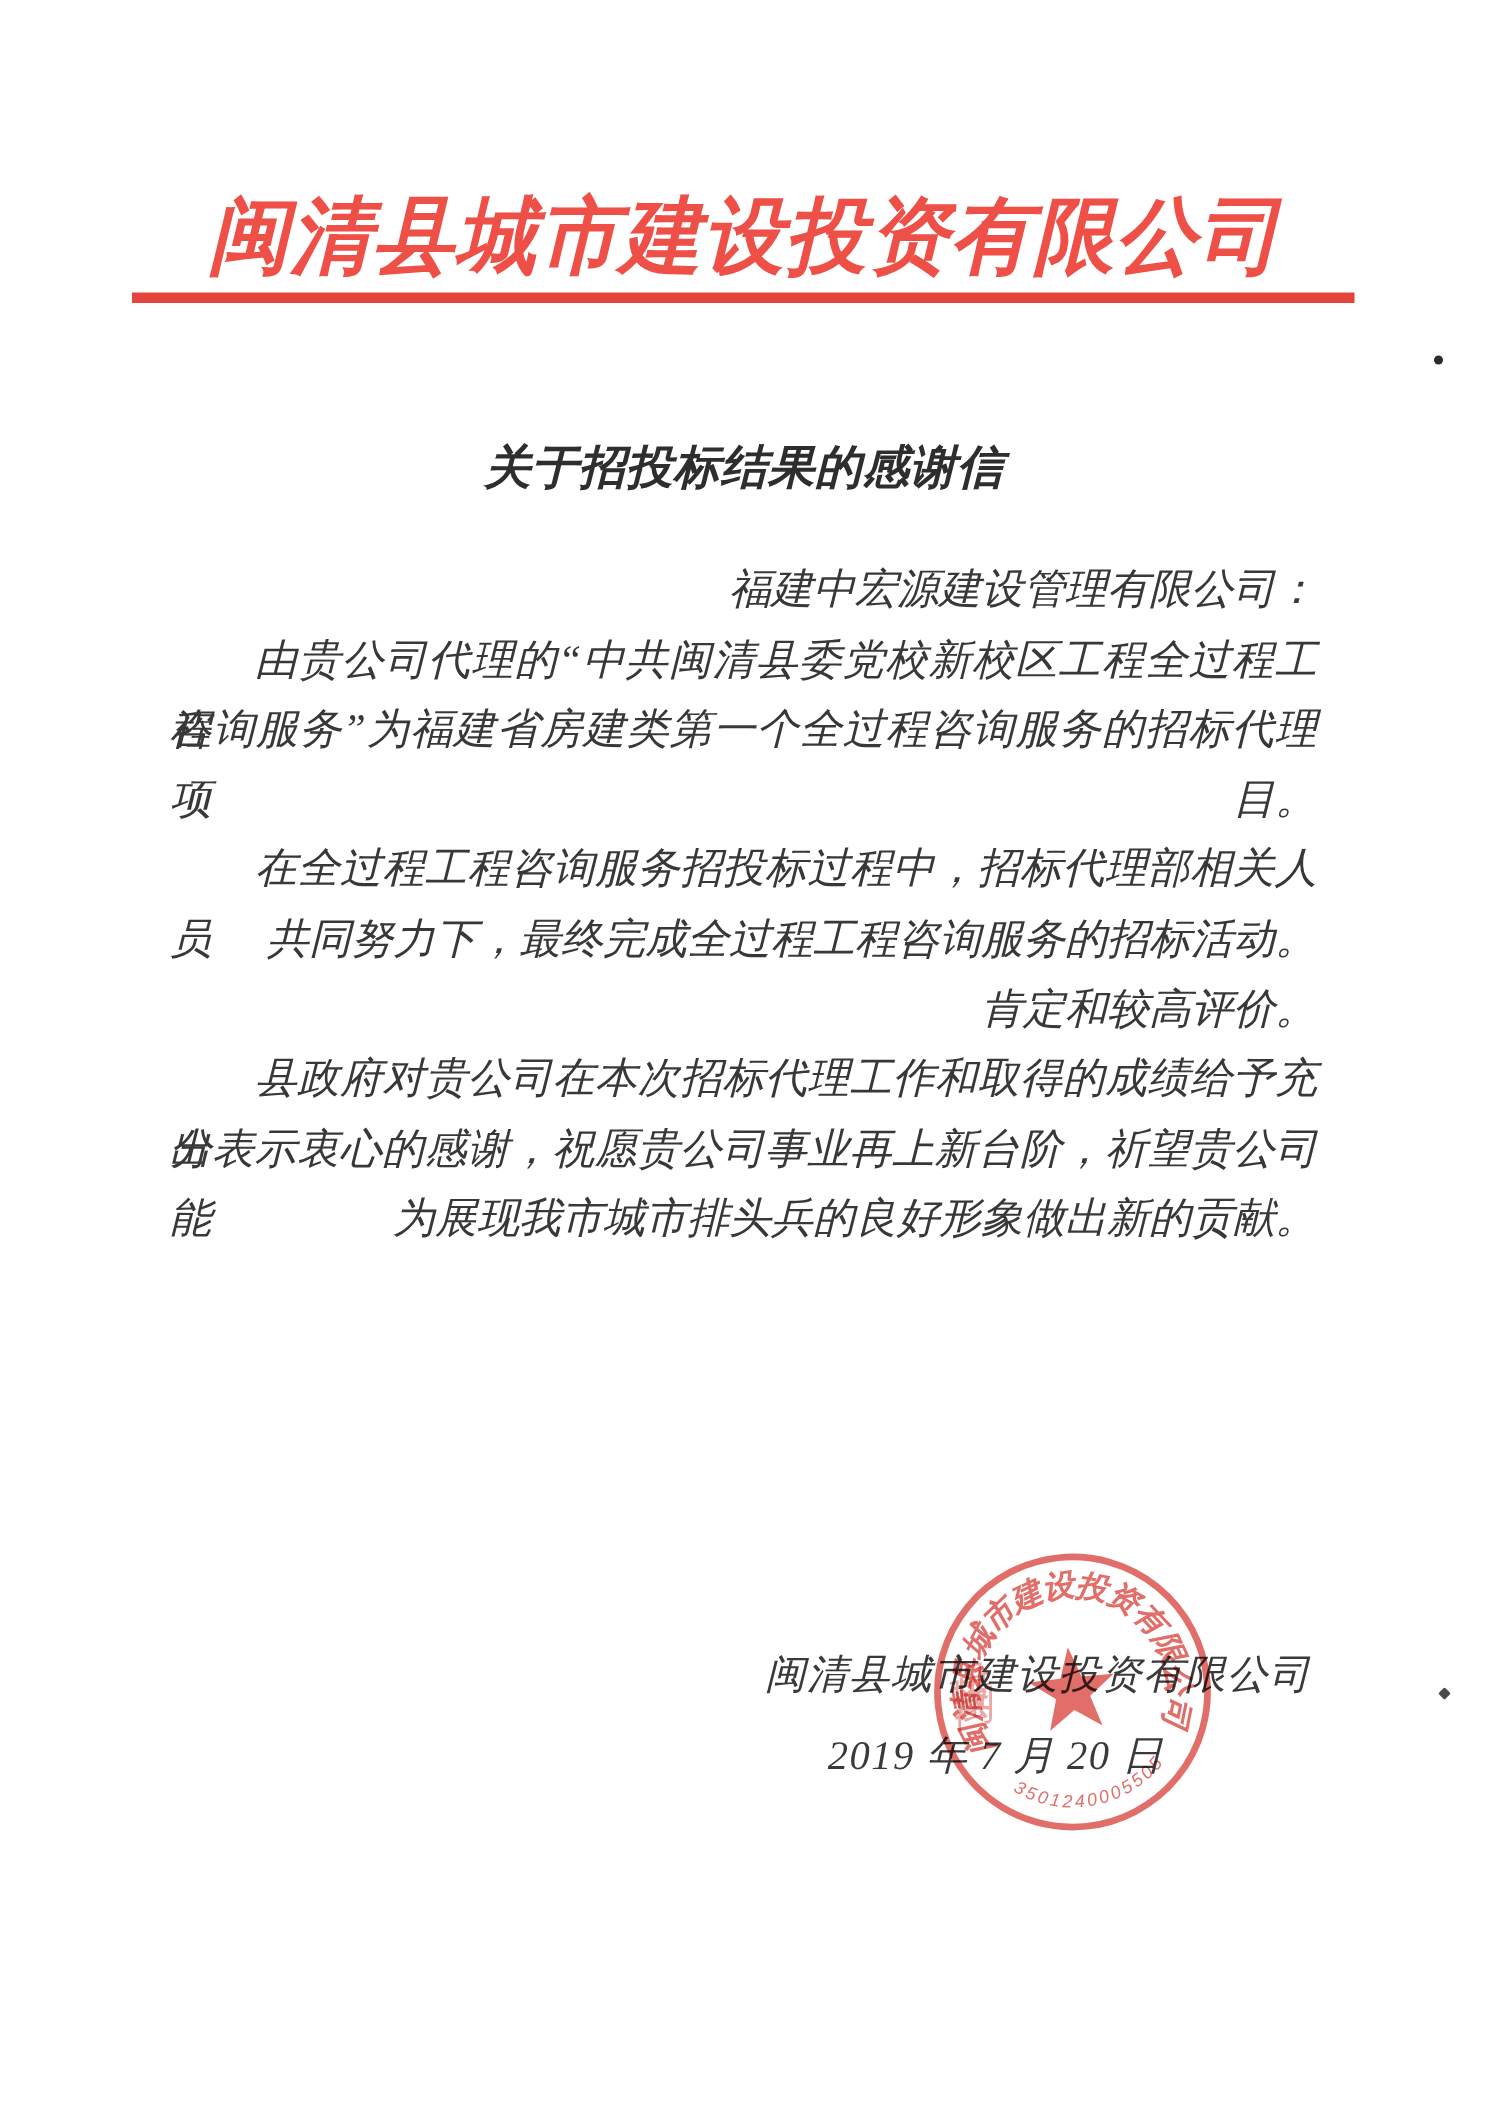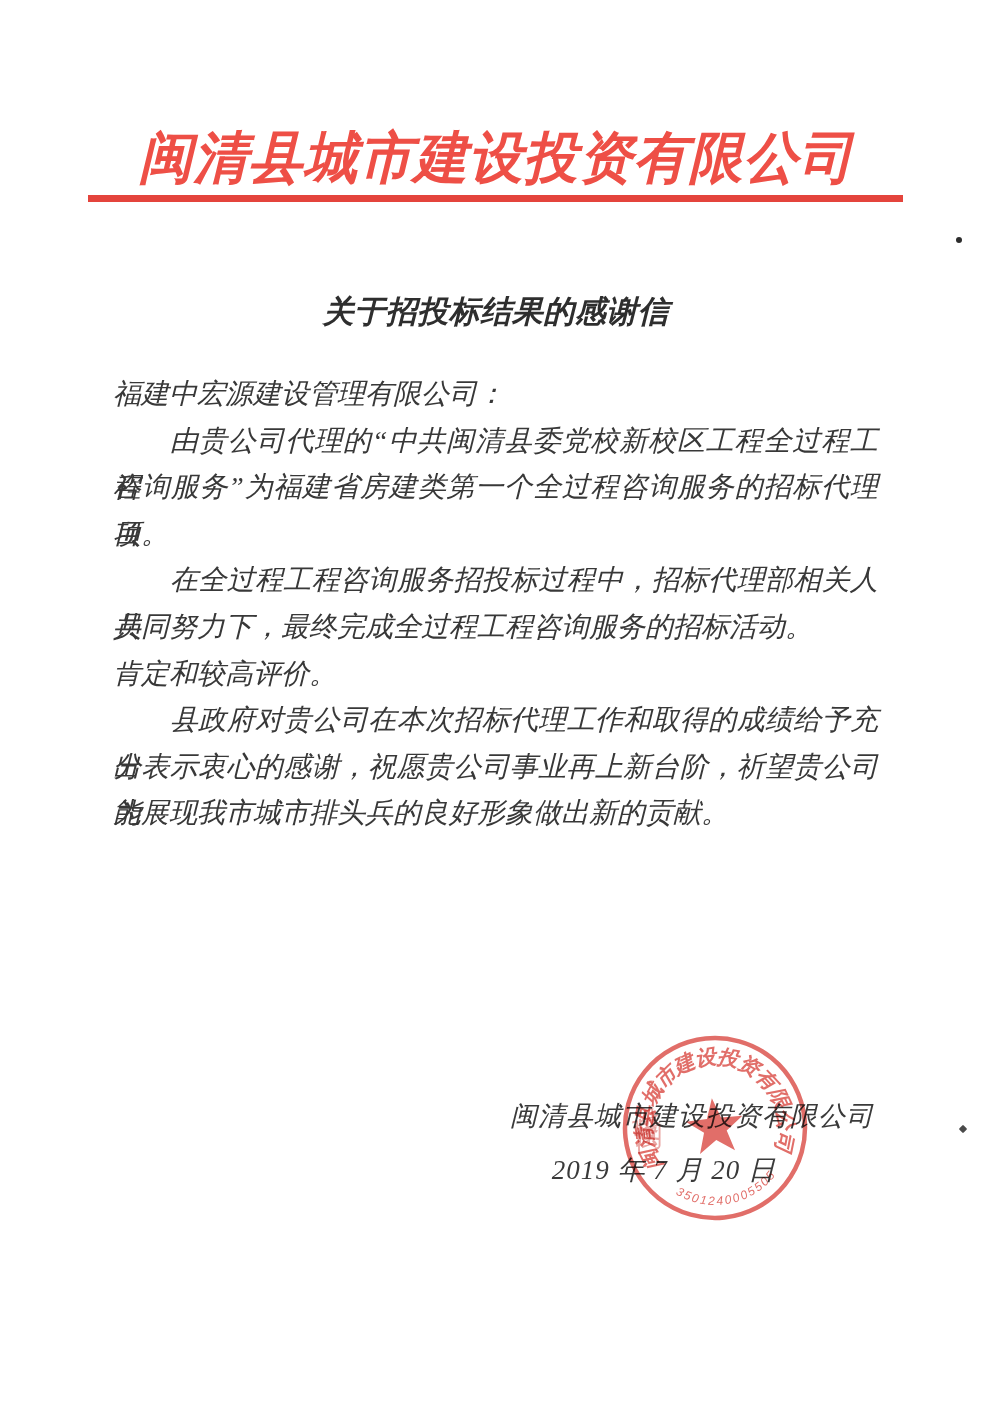--- a/index.html
+++ b/index.html
@@ -26,21 +26,21 @@
     text-align:center;font-size:31px;font-weight:bold;
     color:#2e2e2e;letter-spacing:0.5px;
     font-family:"Liberation Sans",sans-serif;
   }
   
   .body-text{
     position:absolute;left:113px;top:371px;width:765px;
     font-size:28px;color:#383838;
   }
   .line{
-    height:46.6px;line-height:46.6px;white-space:nowrap;
+    height:46.6px;line-height:46.6px;white-space:nowrap;text-align:right;
   }
   .line.just{
     white-space:normal;
     text-align:justify;text-align-last:justify;
     text-justify:inter-character;
   }
   .line.indent{ padding-left:57px; }
   .line.indent.just{ padding-left:0; text-indent:57px; }
   
   .signature{

